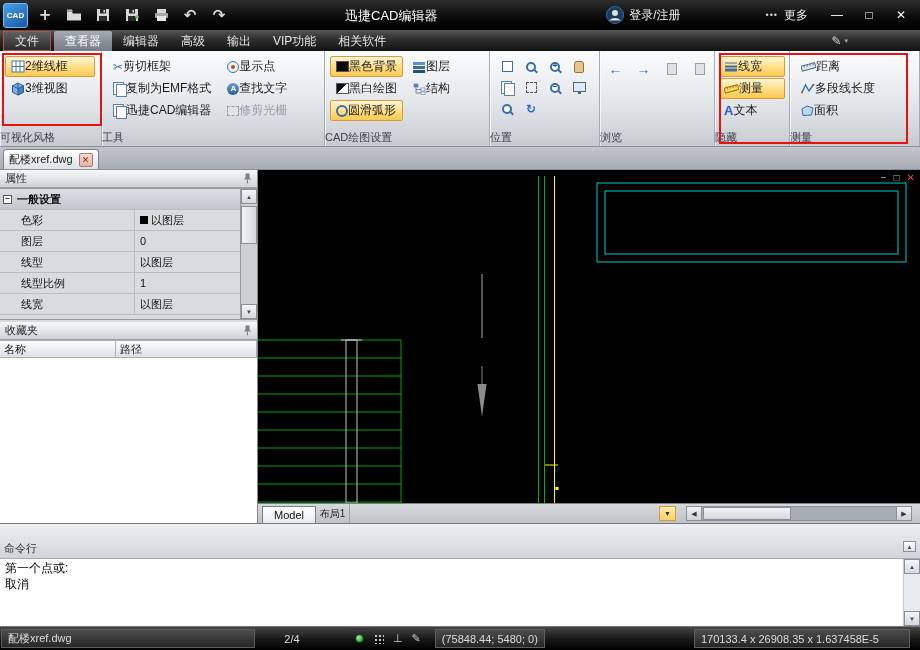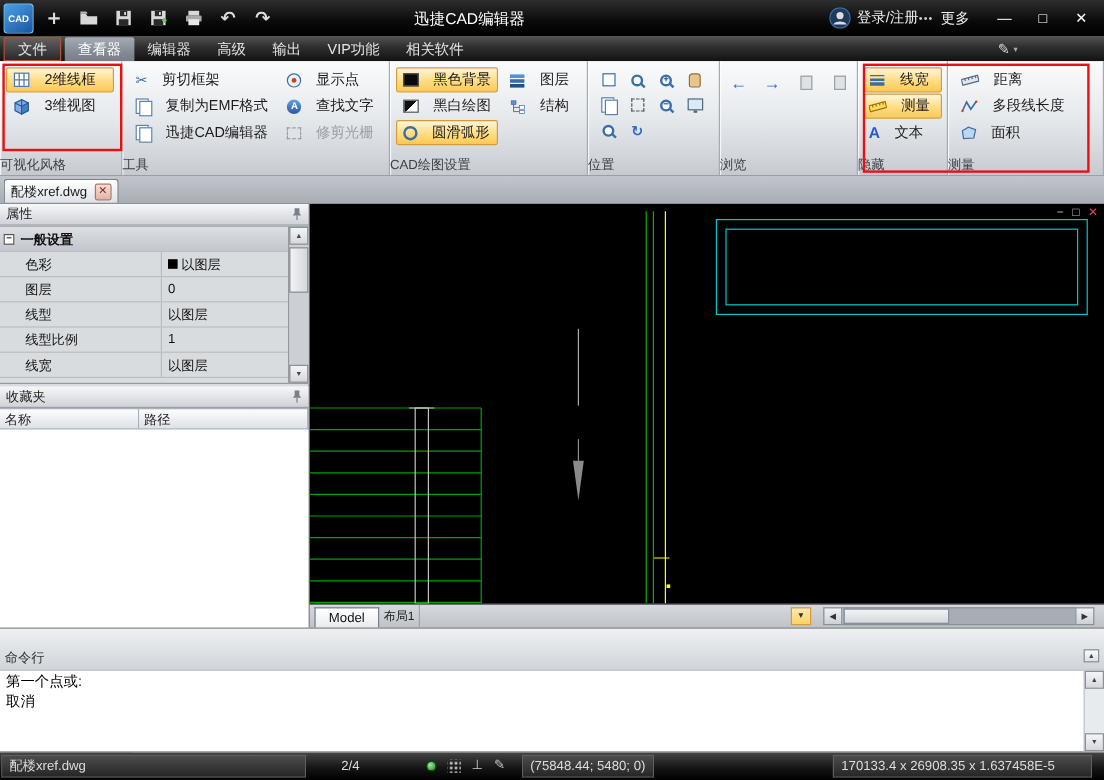--- a/index.html
+++ b/index.html
@@ -7,40 +7,40 @@
 body{font-family:"Liberation Sans","DejaVu Sans",sans-serif;font-size:12px;overflow:hidden;background:#000}
 #app{position:relative;width:920px;height:650px;background:#dfe2e6;overflow:hidden;cursor:default}
 
 
 .titlebar{position:absolute;top:0;left:0;width:100%;height:30px;background:linear-gradient(#2e2e2e,#0a0a0a 60%,#000);display:flex;align-items:center;color:#e8e8e8}
 .logo{width:25px;height:25px;margin-left:3px;border-radius:3px;background:linear-gradient(145deg,#4aa0e8,#1a56a0);display:flex;align-items:center;justify-content:center;font-size:8px;font-weight:bold;color:#fff;border:1px solid #6ac0ff;flex:0 0 25px}
 .tb-btn{width:24px;height:24px;margin-left:5px;display:flex;align-items:center;justify-content:center}
 .tb-glyph{font-size:15px;font-weight:bold;color:#dcdcdc;font-family:"DejaVu Sans",sans-serif;line-height:1}
 .tb-title{position:absolute;left:345px;top:7px;font-size:13px;color:#fff}
 .tb-right{margin-left:auto;display:flex;align-items:center;height:100%}
-.login{display:flex;gap:5px;font-size:12px;color:#eee;}
+.login{display:flex;align-items:center;gap:5px;font-size:12px;color:#eee;margin-right:85px}
 .more{display:flex;align-items:center;gap:6px;font-size:12px;color:#eee;margin-right:16px}
 .more .dots{font-size:9px;letter-spacing:1px;color:#ccc}
 .win-btn{width:26px;height:100%;display:flex;align-items:center;justify-content:center;font-size:12px;color:#fff;margin-right:6px}
 
 
 .menubar{position:absolute;top:30px;left:0;width:100%;height:21px;background:linear-gradient(#555,#2e2e2e 45%,#121212);display:flex;align-items:stretch;padding-left:3px;color:#e4e4e4;font-size:12px}
 .menu-item{display:flex;align-items:center;padding:0 11px;margin-top:1px}
 .menu-item.file{border:1px solid #b8503e;background:linear-gradient(#606060,#2a2a2a);margin-right:3px}
 .menu-item.active{background:linear-gradient(#a6acb4,#868c96 60%,#787e88);color:#fff;border-radius:2px 2px 0 0}
 .menu-pen{margin-left:auto;margin-right:72px;display:flex;align-items:center;gap:3px;color:#d8d8d8}
 .menu-pen .caret{font-size:7px;color:#aaa}
 
 
 .ribbon{position:absolute;top:51px;left:0;width:100%;height:96px;background:linear-gradient(#fafbfc,#e8ebee 45%,#d4d8dd 80%,#c6cacf);border-bottom:1px solid #8a9098;display:flex}
 .rgroup{position:relative;height:100%;padding:5px 4px 15px 5px;border-right:1px solid #a6abb2;box-shadow:inset 1px 0 0 rgba(255,255,255,.7)}
 .rgroup-label{position:absolute;bottom:1px;left:0;right:0;font-size:11px;color:#3c4148}
 .gcols{display:flex;gap:4px}
 .gcol{display:flex;flex-direction:column;gap:1px}
-.rbtn{display:flex;align-items:center;gap:12px;height:21px;padding:0 5px;border:1px solid transparent;border-radius:2px;white-space:nowrap;font-size:12px;color:#1c1c1c}
+.rbtn{display:flex;align-items:center;gap:0;height:21px;padding:0 5px;border:1px solid transparent;border-radius:2px;white-space:nowrap;font-size:12px;color:#1c1c1c}
 .rbtn.hl{background:linear-gradient(#fff6d8,#ffdf8a 50%,#fbc952);border-color:#d89b3a}
 .rbtn.disabled{color:#9aa0a8}
 .g1{width:102px}.g1 .rbtn{margin-bottom:1px;width:90px}
 .g2{width:223px}.g3{width:165px}.g4{width:110px}.g5{width:115px}
 .g6{width:75px}.g6 .rbtn{padding:0 3px;margin-bottom:1px}
 .g7{flex:1}.g7 .rbtn{margin-bottom:1px}
 .posgrid{display:grid;grid-template-columns:repeat(4,24px);grid-auto-rows:21px}
 .mini{display:flex;align-items:center;justify-content:center;width:24px;height:21px}
 .browrow{display:flex;align-items:center;gap:7px;margin-top:2px}
 .arrow-glyph{color:#2a6ad0;font-weight:bold;font-size:14px;line-height:1}

